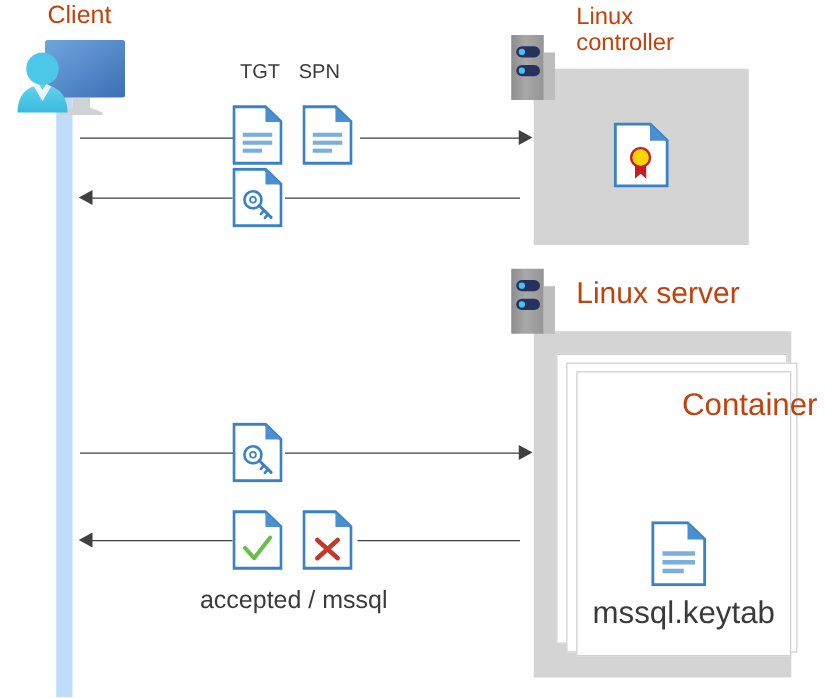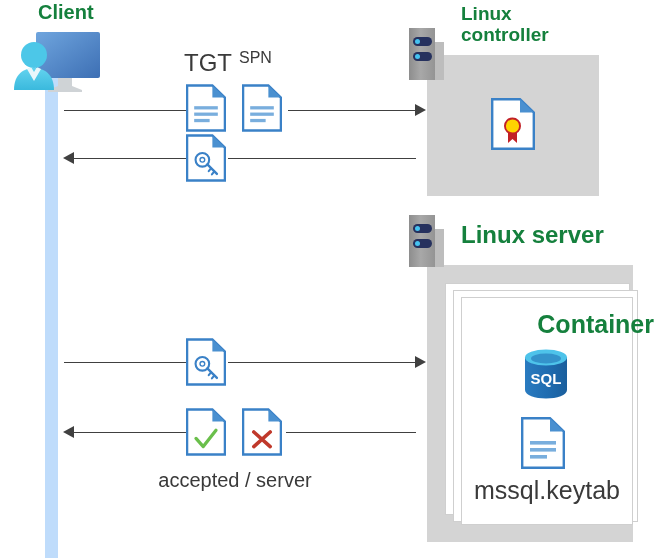--- a/index.html
+++ b/index.html
@@ -14,22 +14,22 @@
     position: relative;
     width: 660px;
     height: 558px;
     background: #ffffff;
     overflow: hidden;
   }
   .abs { position: absolute; }
 
   
   .label-bold {
-    font-weight: bold;
-    color: #15803d;
+    font-weight: normal;
+    color: #c2410c;
     line-height: 1.12;
     white-space: pre-line;
   }
   .label-plain {
     color: #3a3a3a;
     font-weight: normal;
   }
 
   
   .lifeline {
@@ -165,53 +165,38 @@
   </div>
 
   <div class="abs label-bold" style="left:461px; top:222px; width:190px; font-size:24px;">Linux server</div>
 
   <div class="card" style="left:445px; top:283px; width:185px; height:232px;"></div>
   <div class="card" style="left:453px; top:290px; width:185px; height:232px;"></div>
   <div class="card" style="left:461px; top:297px; width:172px; height:228px;"></div>
 
   <div class="abs label-bold" style="left:461px; top:310px; width:193px; font-size:25px; text-align:right;">Container</div>
 
-  <div class="doc" style="left:521px; top:348px;">
-    <svg width="50" height="52" viewBox="0 0 50 52">
-      <defs>
-        <linearGradient id="sqlb" x1="0" y1="0" x2="1" y2="0">
-          <stop offset="0%" stop-color="#2a7bc0"></stop>
-          <stop offset="55%" stop-color="#1f6cb0"></stop>
-          <stop offset="100%" stop-color="#1a5e9c"></stop>
-        </linearGradient>
-      </defs>
-      <path d="M4 9 H46 V42 C46 47 36 50.5 25 50.5 C14 50.5 4 47 4 42 Z" fill="url(#sqlb)"></path>
-      <ellipse cx="25" cy="9.5" rx="21" ry="8" fill="#4ec3ea"></ellipse>
-      <ellipse cx="25" cy="10.5" rx="15" ry="5" fill="#1f6cb0" opacity="0.55"></ellipse>
-      <text x="25" y="36" font-family="Liberation Sans, sans-serif" font-size="15" font-weight="bold" fill="#ffffff" text-anchor="middle">SQL</text>
-    </svg>
-  </div>
 
   <div class="doc" style="left:521px; top:417px;">
     <svg width="44" height="52" viewBox="0 0 44 52">
       <path d="M1.2 1.2 H29 L42.8 14.5 V50.8 H1.2 Z" fill="#ffffff" stroke="#3a81c7" stroke-width="2.4"></path>
       <path d="M29 1.2 L42.8 14.5 H29 Z" fill="#4a90d0"></path>
       <rect x="9" y="24" width="26" height="3.6" fill="#79aedd"></rect>
       <rect x="9" y="31" width="26" height="3.6" fill="#79aedd"></rect>
       <rect x="9" y="38" width="17" height="3.6" fill="#79aedd"></rect>
     </svg>
   </div>
 
   <div class="abs label-plain" style="left:461px; top:476px; width:172px; font-size:25px; text-align:center;">mssql.keytab</div>
 
   <div class="arrow-line" style="left:64px; top:110px; width:123px;"></div>
   <div class="arrow-line" style="left:288px; top:110px; width:128px;"></div>
   <div class="arrow-head right" style="left:415px; top:104px;"></div>
 
-  <div class="abs label-plain" style="left:184px; top:49px; width:48px; font-size:24px; text-align:center;">TGT</div>
+  <div class="abs label-plain" style="left:184px; top:49px; width:48px; font-size:16px; text-align:center;">TGT</div>
   <div class="abs label-plain" style="left:239px; top:49px; width:50px; font-size:16px; ">SPN</div>
 
   <div class="doc" style="left:186px; top:84px;">
     <svg width="40" height="48" viewBox="0 0 44 52">
       <path d="M1.2 1.2 H29 L42.8 14.5 V50.8 H1.2 Z" fill="#ffffff" stroke="#3a81c7" stroke-width="2.6"></path>
       <path d="M29 1.2 L42.8 14.5 H29 Z" fill="#4a90d0"></path>
       <rect x="9" y="24" width="26" height="3.6" fill="#79aedd"></rect>
       <rect x="9" y="31" width="26" height="3.6" fill="#79aedd"></rect>
       <rect x="9" y="38" width="17" height="3.6" fill="#79aedd"></rect>
     </svg>
@@ -272,15 +257,15 @@
   </div>
 
   <div class="doc" style="left:242px; top:408px;">
     <svg width="40" height="48" viewBox="0 0 44 52">
       <path d="M1.2 1.2 H29 L42.8 14.5 V50.8 H1.2 Z" fill="#ffffff" stroke="#3a81c7" stroke-width="2.6"></path>
       <path d="M29 1.2 L42.8 14.5 H29 Z" fill="#4a90d0"></path>
       <path d="M13 26 L31 42 M31 26 L13 42" stroke="#c0392b" stroke-width="4" stroke-linecap="round"></path>
     </svg>
   </div>
 
-  <div class="abs label-plain" style="left:120px; top:469px; width:230px; font-size:20px; text-align:center;">accepted / server</div>
+  <div class="abs label-plain" style="left:120px; top:469px; width:230px; font-size:20px; text-align:center;">accepted / mssql</div>
 
 </div>
 
 </body></html>

